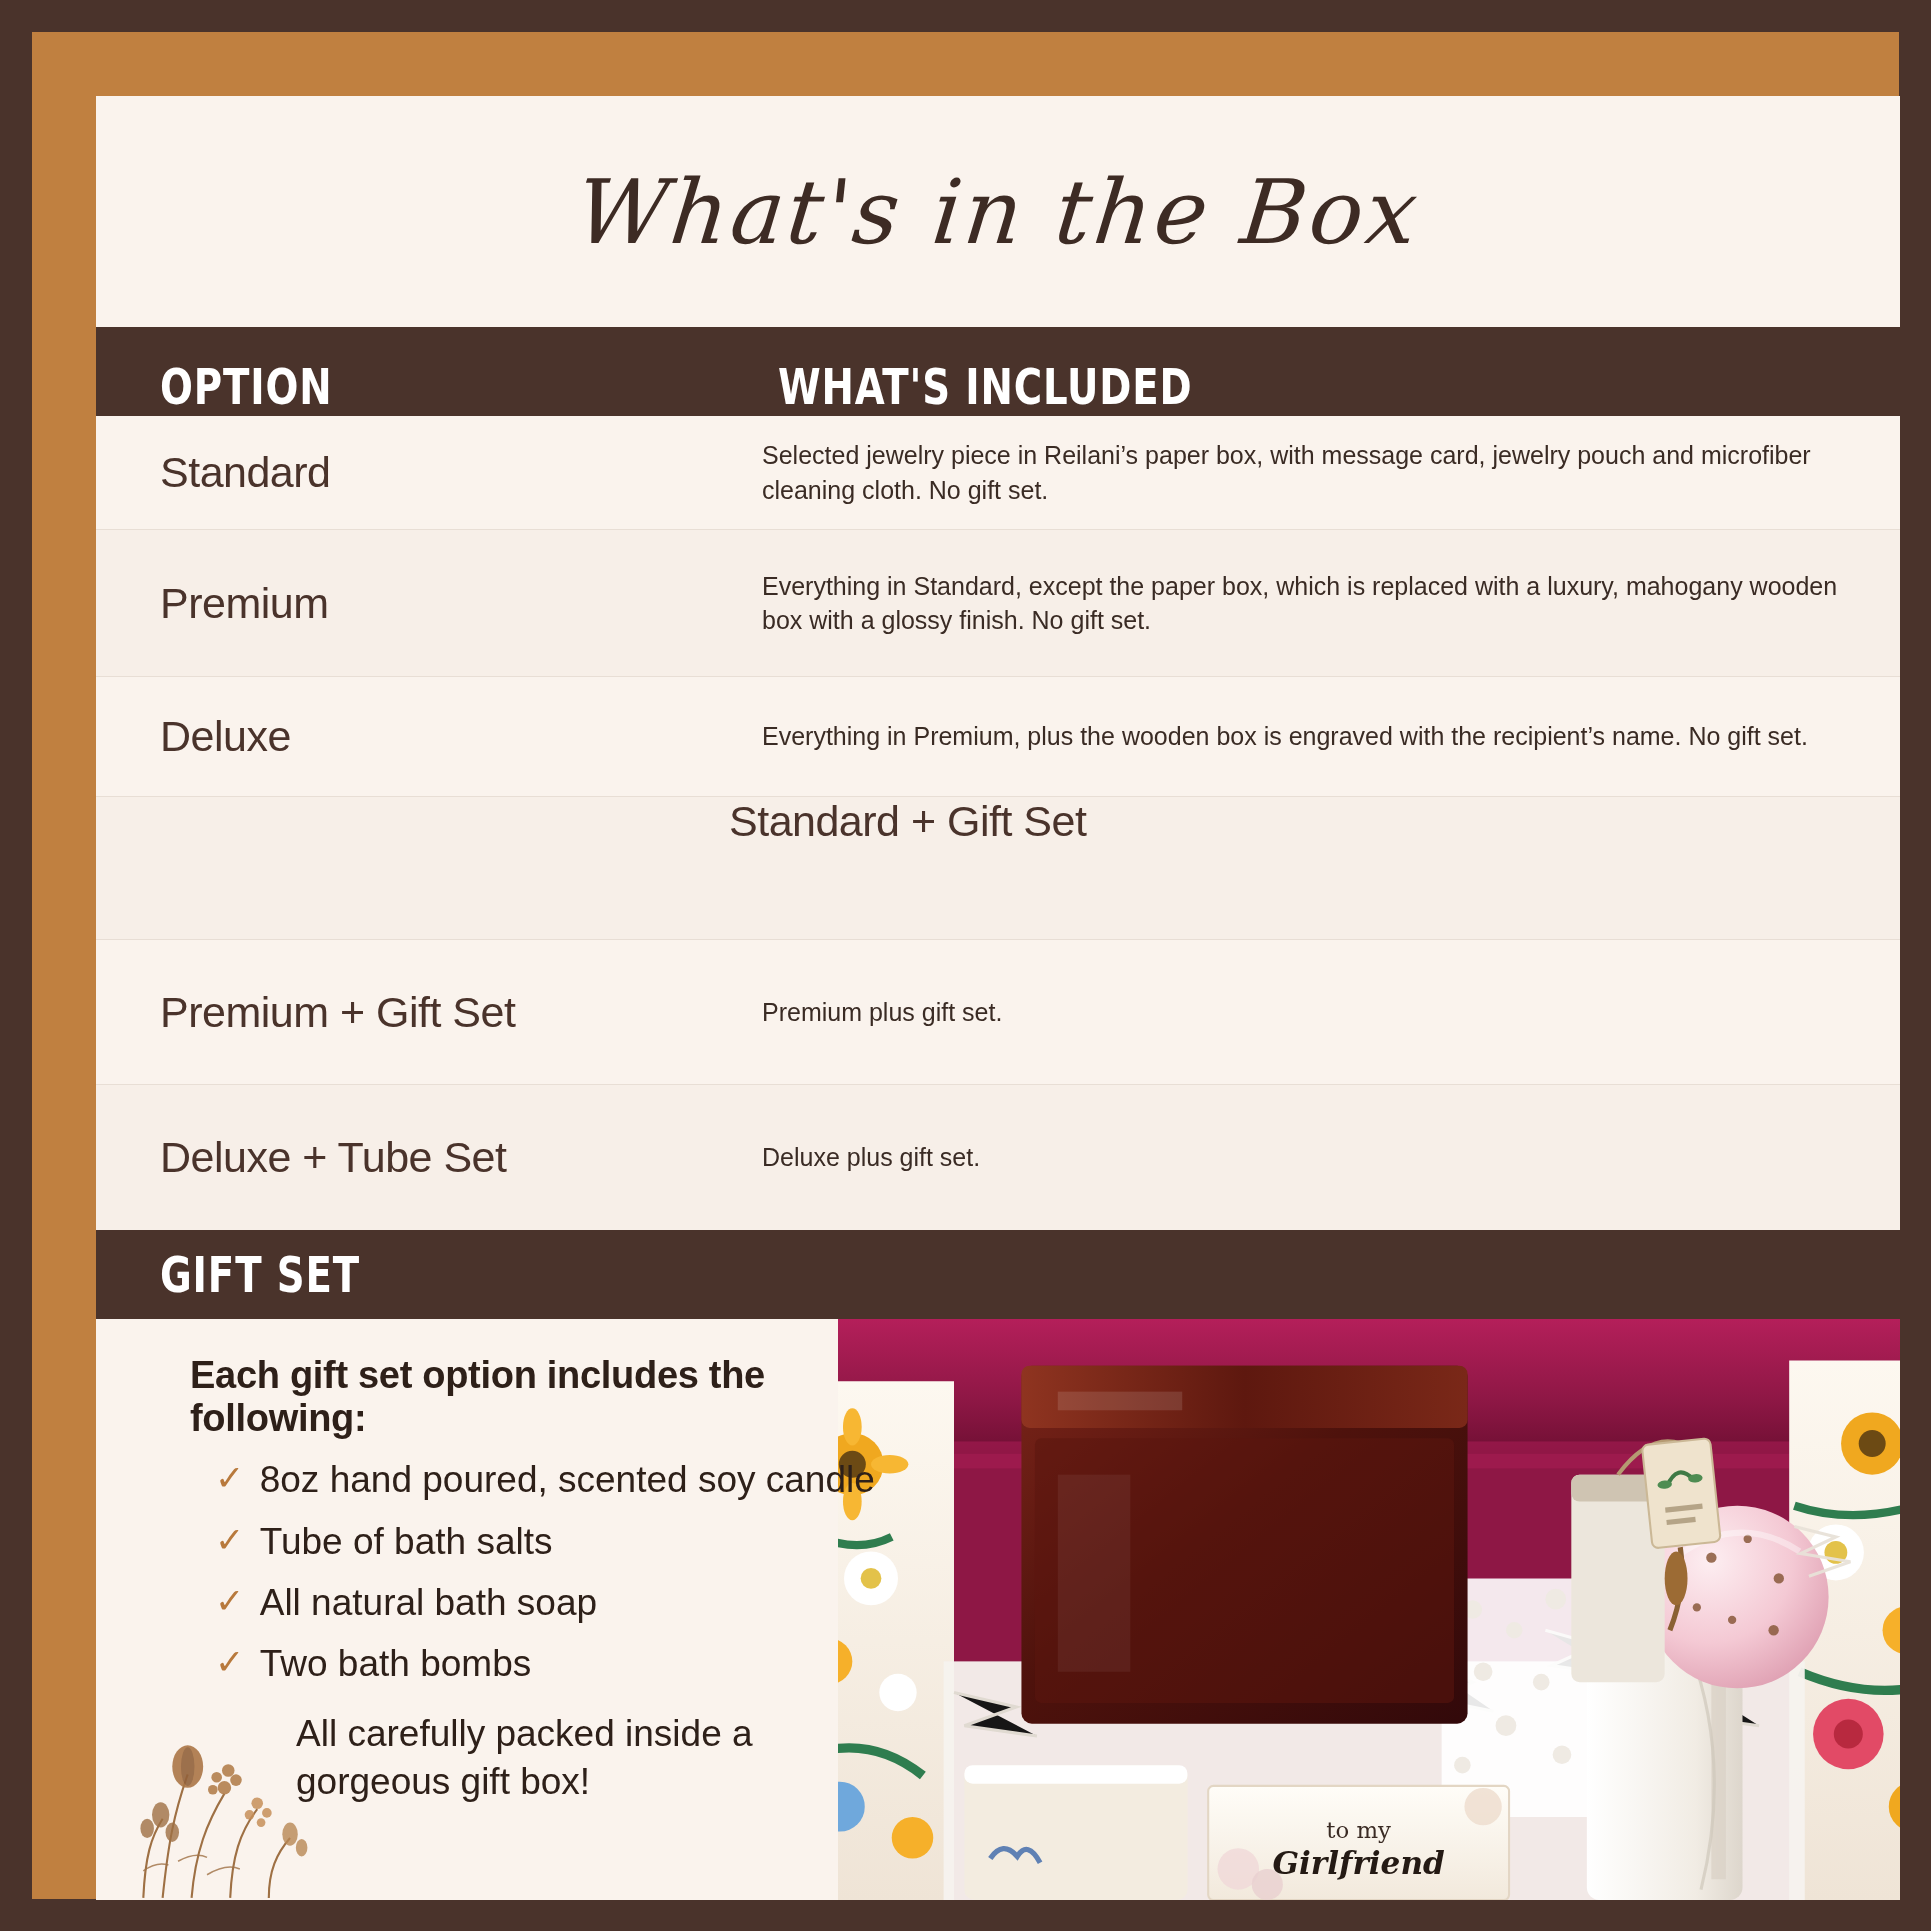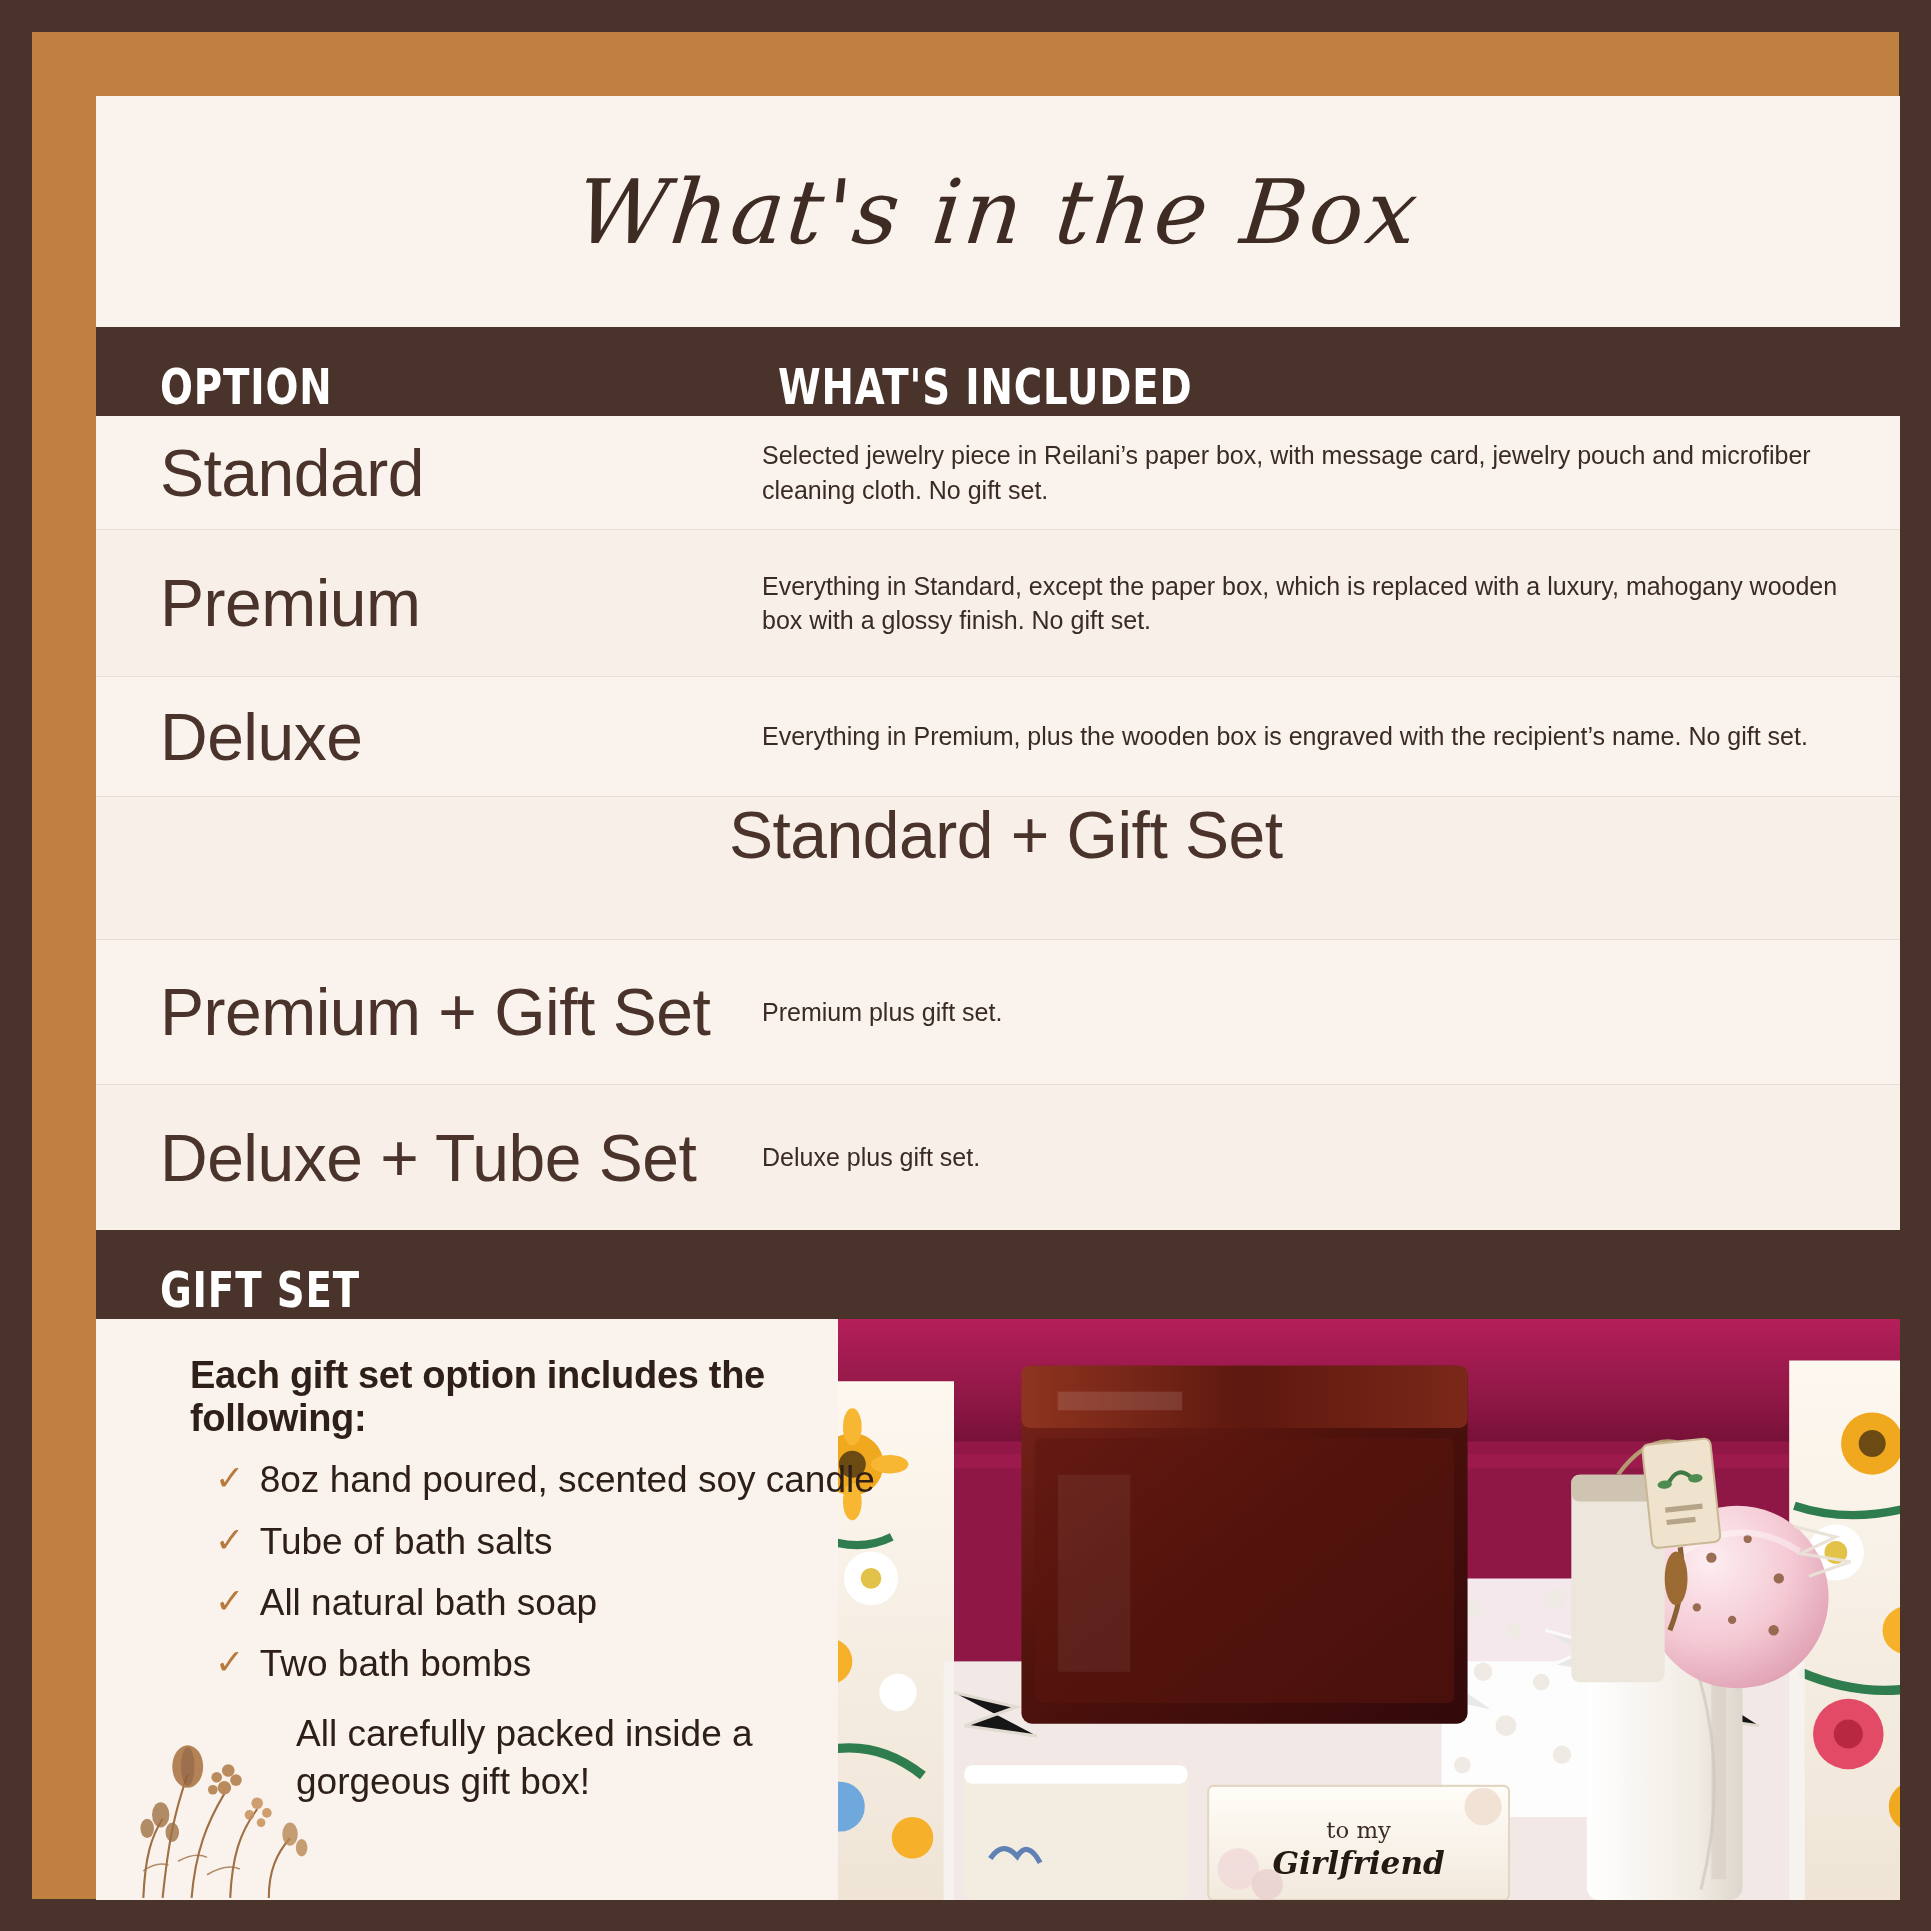--- a/index.html
+++ b/index.html
@@ -94,42 +94,42 @@
     box-sizing: border-box;
     padding: 0;
   }
   .row:last-child { border-bottom: none; }
   .row.alt { background: #f7efe8; }
   .cell-option {
     width: 666px;
     flex: 0 0 666px;
     padding-left: 64px;
     box-sizing: border-box;
-    font-size: 66px;
+    font-size: 43px;
     color: #4a332b;
     font-family: "Liberation Sans", sans-serif;
     font-weight: normal;
     letter-spacing: -0.5px;
   }
   .cell-included {
     flex: 1 1 auto;
     padding-right: 58px;
     box-sizing: border-box;
     font-size: 25px;
     line-height: 1.38;
     color: #3a2b24;
     font-family: "Liberation Sans", sans-serif;
   }
 
   
   .giftset-header {
     background: #4a332b;
     flex: 0 0 89px;
     display: flex;
-    align-items: flex-end;
+    align-items: center;
     color: #ffffff;
   }
   .giftset-header .th { margin-left: 64px; }
 
   
   .giftset-body {
     flex: 1 1 auto;
     background: #faf3ed;
     position: relative;
     display: flex;

